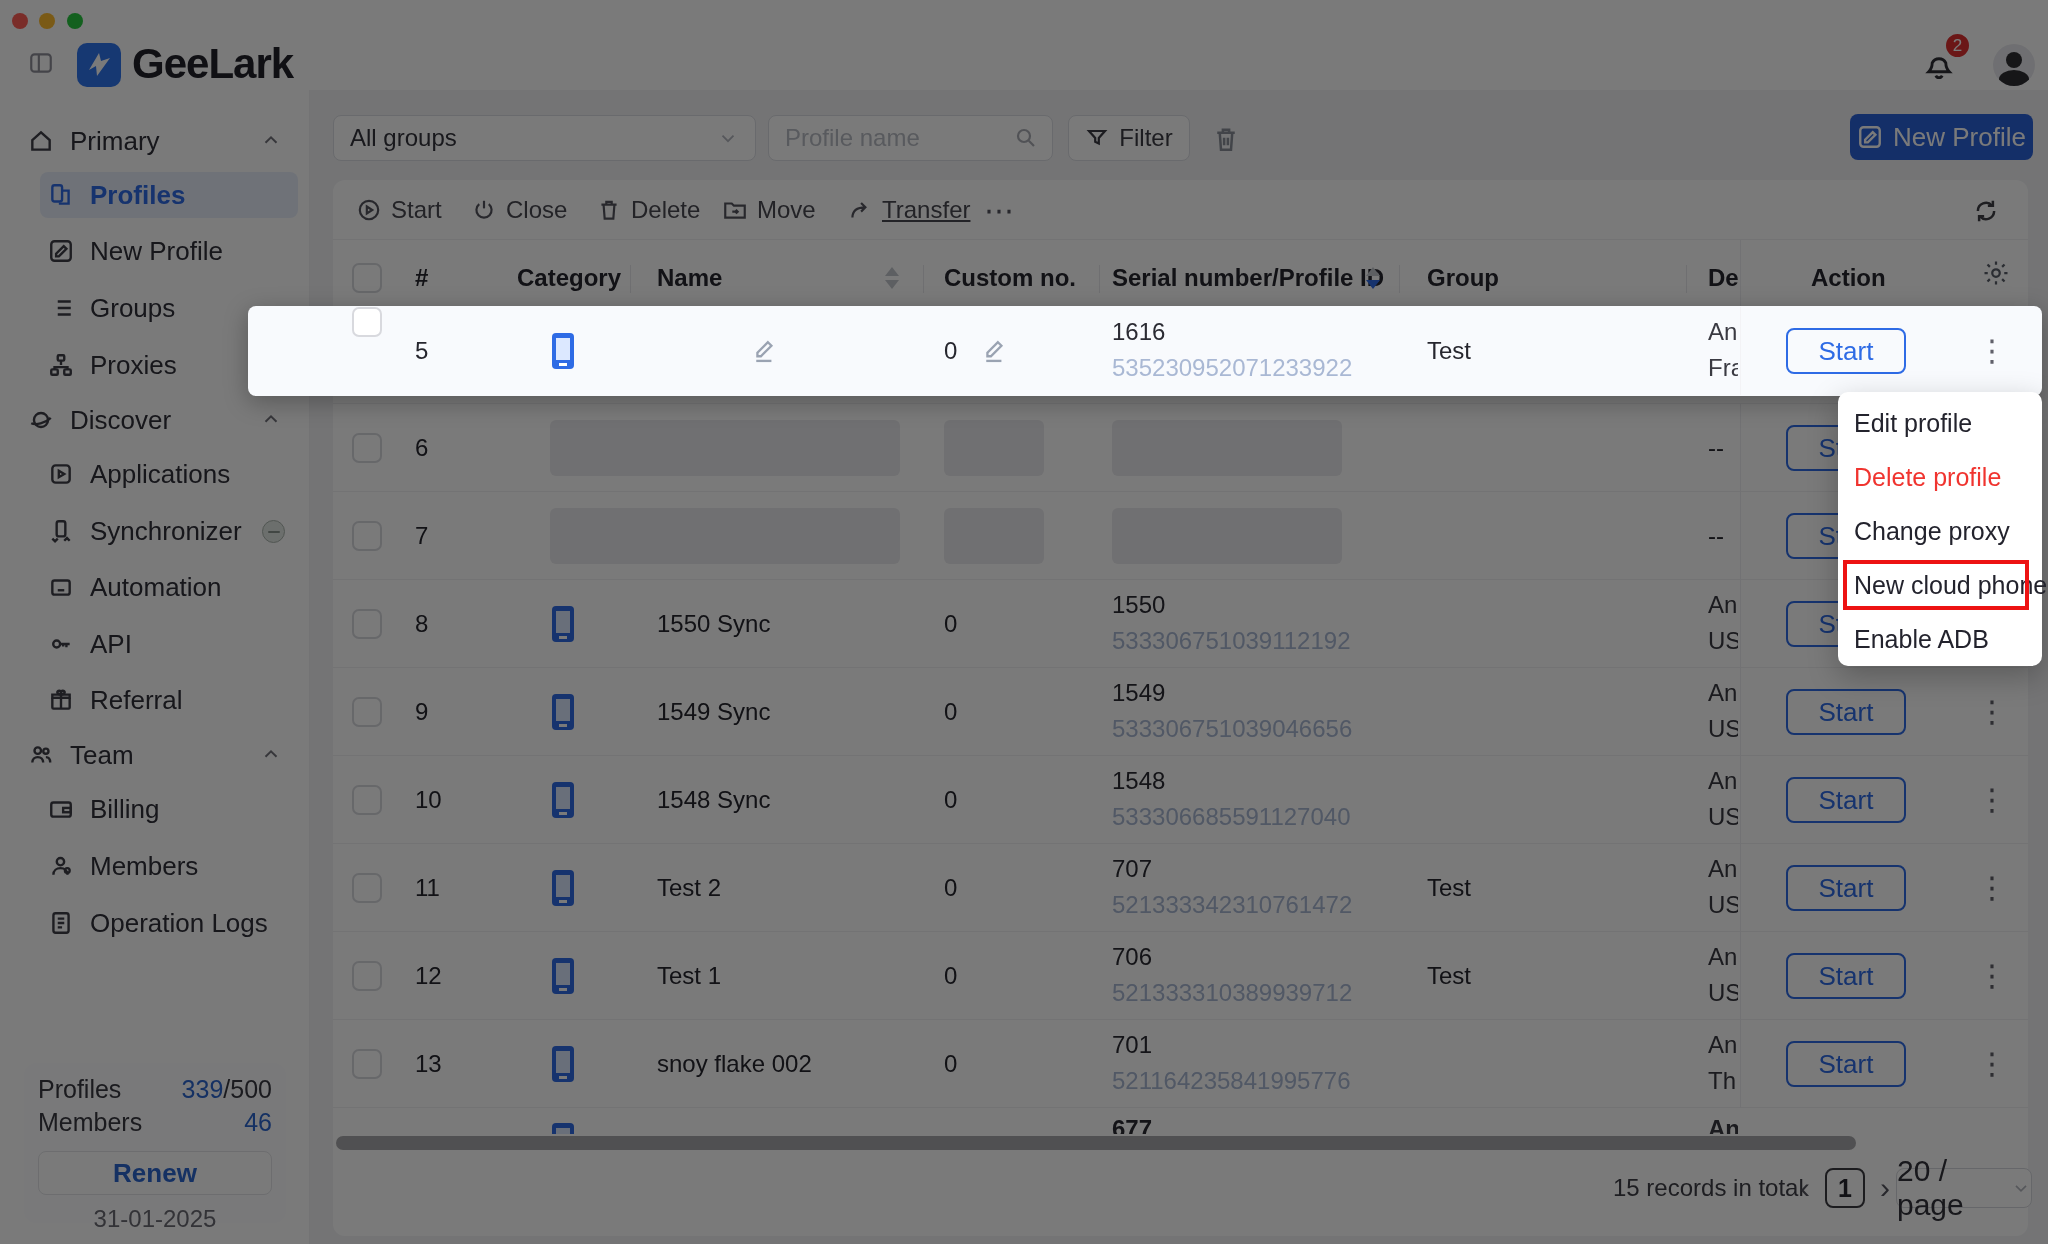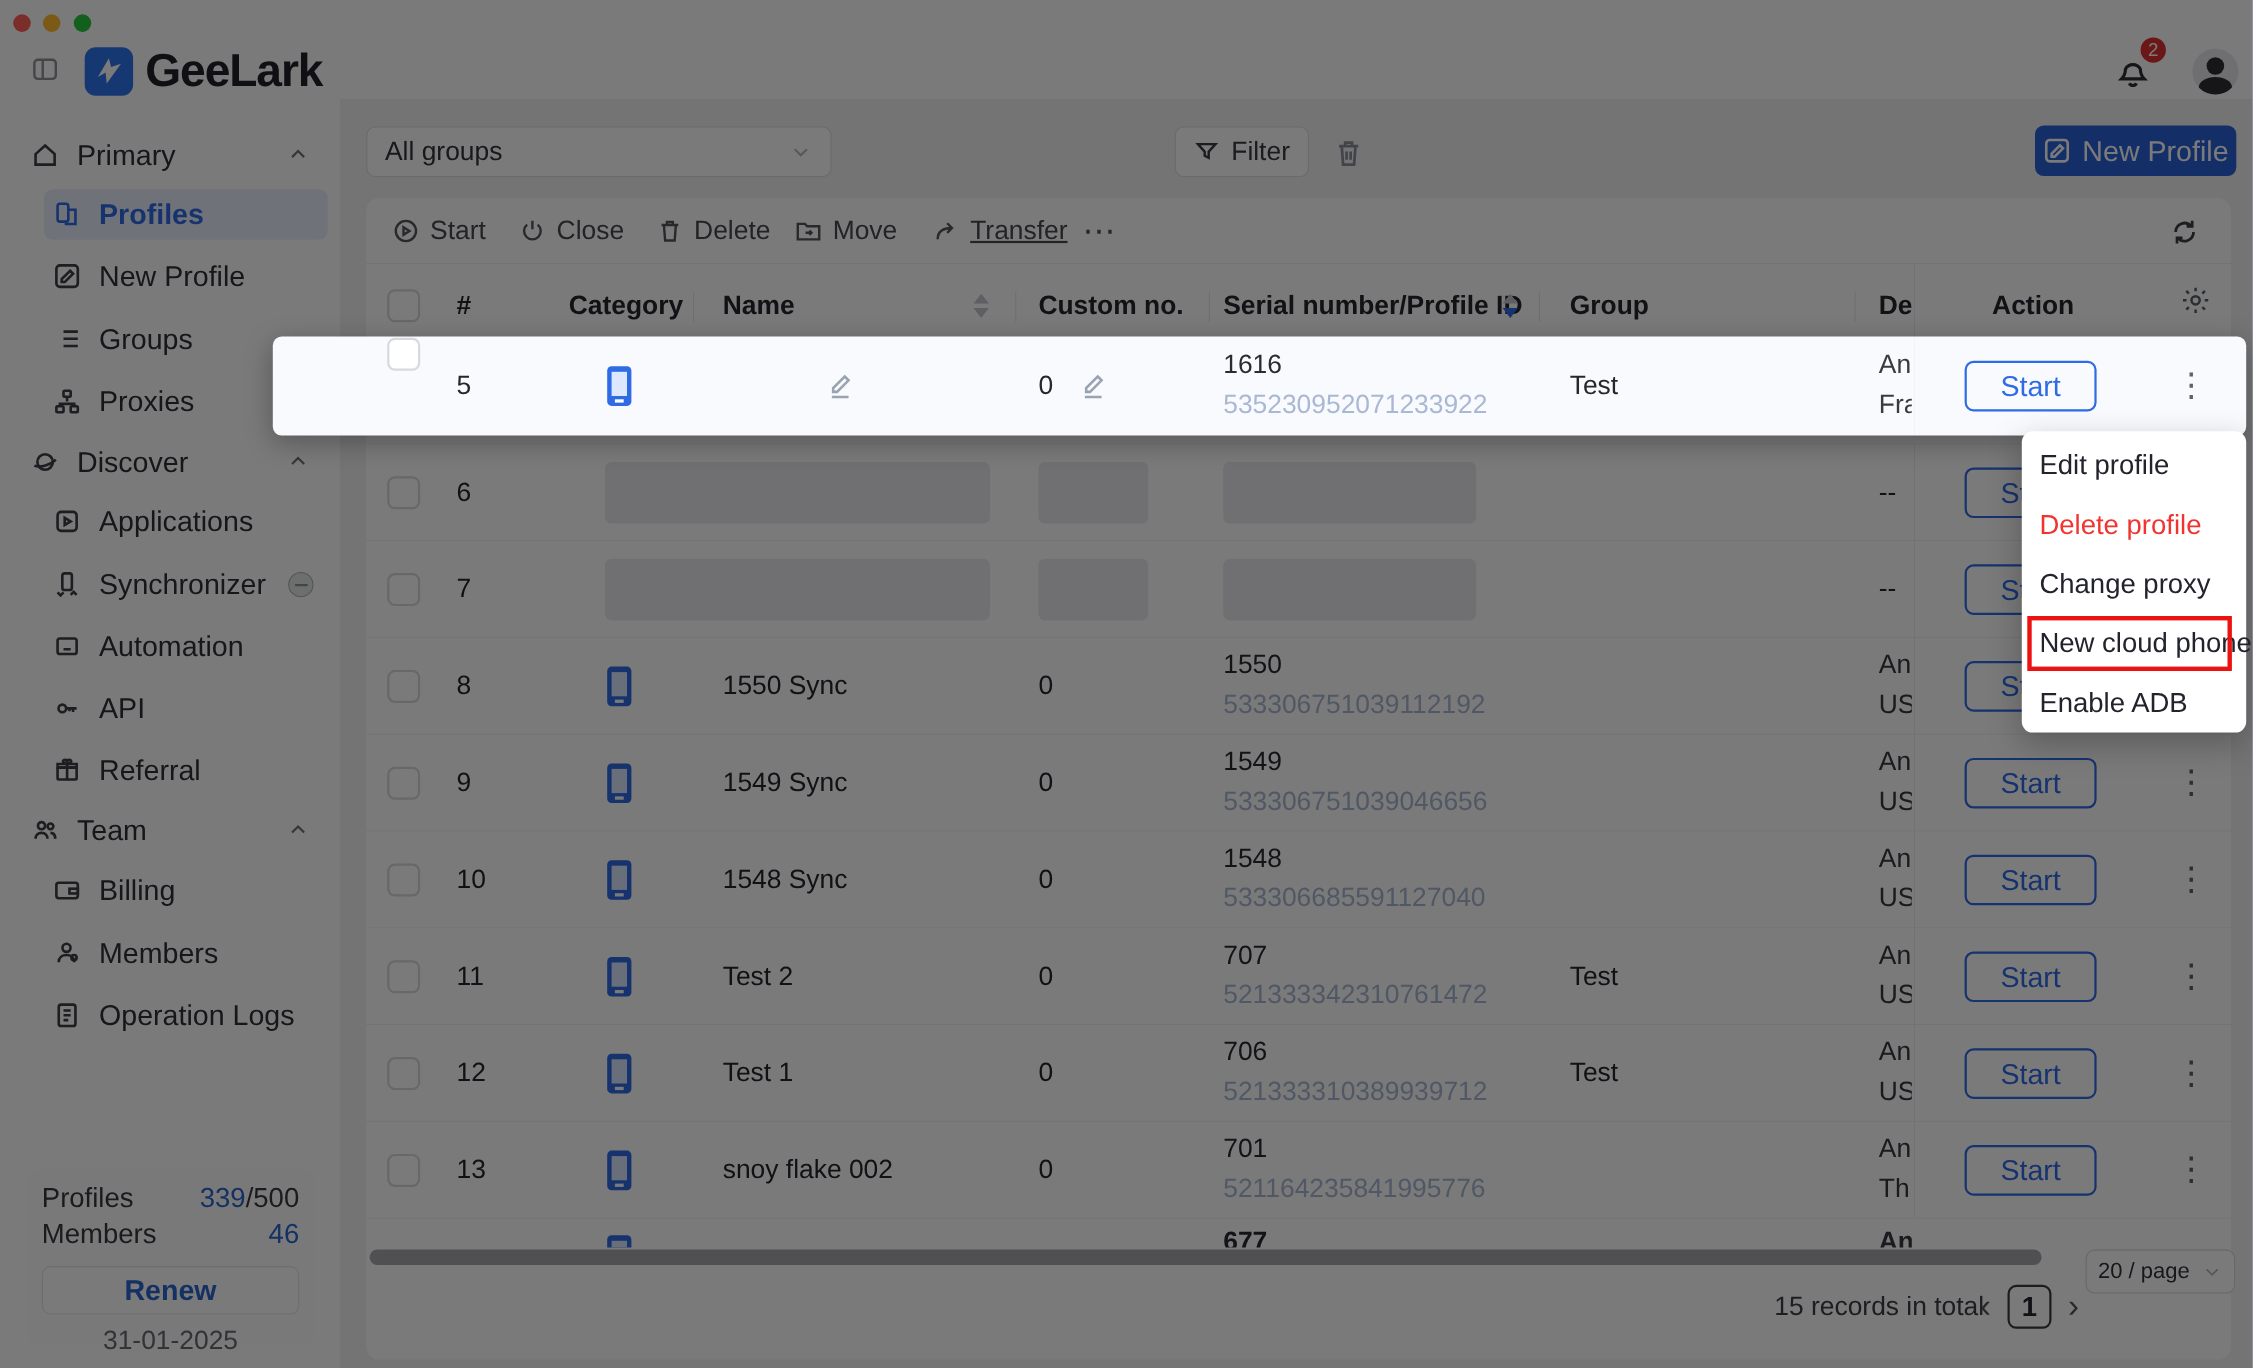--- a/index.html
+++ b/index.html
@@ -95,21 +95,21 @@
   .skel{position:absolute;top:16px;height:56px;background:#ebebee;border-radius:6px;}
   .pencil-inline{position:absolute;top:30px;color:#9aa3b2;}
 
   .hscroll{position:absolute;left:336px;top:1136px;width:1520px;height:14px;border-radius:7px;background:#a8a8ab;}
 
   
   .pag-total{position:absolute;left:1613px;top:1170px;font-size:24px;color:#3f3f47;line-height:36px;}
   .pag-prev{position:absolute;left:1800px;top:1170px;font-size:30px;color:#55555e;line-height:36px;}
   .pag-page{position:absolute;left:1825px;top:1168px;width:40px;height:40px;border:2px solid #3c3c42;border-radius:8px;font-size:25px;font-weight:700;color:#26262e;display:flex;align-items:center;justify-content:center;}
   .pag-next{position:absolute;left:1880px;top:1170px;font-size:30px;color:#55555e;line-height:36px;}
-  .pag-size{position:absolute;left:1896px;top:1136px;width:136px;height:40px;border:1px solid #d6d8dd;border-radius:8px;background:#fff;font-size:20px;color:#33333b;display:flex;align-items:center;justify-content:center;gap:10px;}
+  .pag-size{position:absolute;left:1896px;top:1168px;width:136px;height:40px;border:1px solid #d6d8dd;border-radius:8px;background:#fff;font-size:30px;color:#33333b;display:flex;align-items:center;justify-content:center;gap:10px;}
   .pag-size .chev{color:#b4b7bf;}
 
   
   .dim{position:absolute;inset:0;background:rgba(0,0,0,0.52);z-index:50;}
   .spotlight{position:absolute;left:248px;top:306px;width:1794px;height:90px;background:#f8fafd;border-radius:8px;box-shadow:0 6px 24px rgba(0,0,0,.28);z-index:60;}
   .spot-row{position:absolute;left:85px;top:1px;width:1695px;height:88px;}
 
   
   .ctx{position:absolute;left:1838px;top:392px;width:204px;height:274px;background:#fff;border-radius:10px;box-shadow:0 10px 30px rgba(0,0,0,.25);z-index:70;padding-top:4px;}
   .ctx-item{height:54px;line-height:54px;padding-left:16px;font-size:25px;color:#23232d;white-space:nowrap;}
@@ -335,20 +335,29 @@
   <div class="main-bg"></div>
 
   <div class="ctrl group-select">
     <span>All groups</span>
     <span class="chev">
         <svg width="22" height="22" viewBox="0 0 24 24" fill="none" stroke="currentColor" stroke-width="2">
           <path d="M6 9.5l6 6 6-6"></path>
         </svg>
       </span>
   </div>
+  <div class="ctrl search-box">
+    <input placeholder="Profile name" style="">
+    <span class="sic">
+        <svg width="24" height="24" viewBox="0 0 24 24" fill="none" stroke="currentColor" stroke-width="2.2">
+          <circle cx="10" cy="10" r="6"></circle>
+          <path d="M14.8 14.8L20 20"></path>
+        </svg>
+      </span>
+  </div>
   <div class="ctrl filter-btn">
     <span>
         <svg width="24" height="24" viewBox="0 0 24 24" fill="none" stroke="currentColor" stroke-width="2.2">
           <path d="M4 5h16l-6.2 7v5.5l-3.6-1.8V12z"></path>
         </svg>
       </span>
     <span>Filter</span>
   </div>
   <span class="clear-filter">
     <svg width="30" height="30" viewBox="0 0 24 24" fill="none" stroke="currentColor" stroke-width="2">

